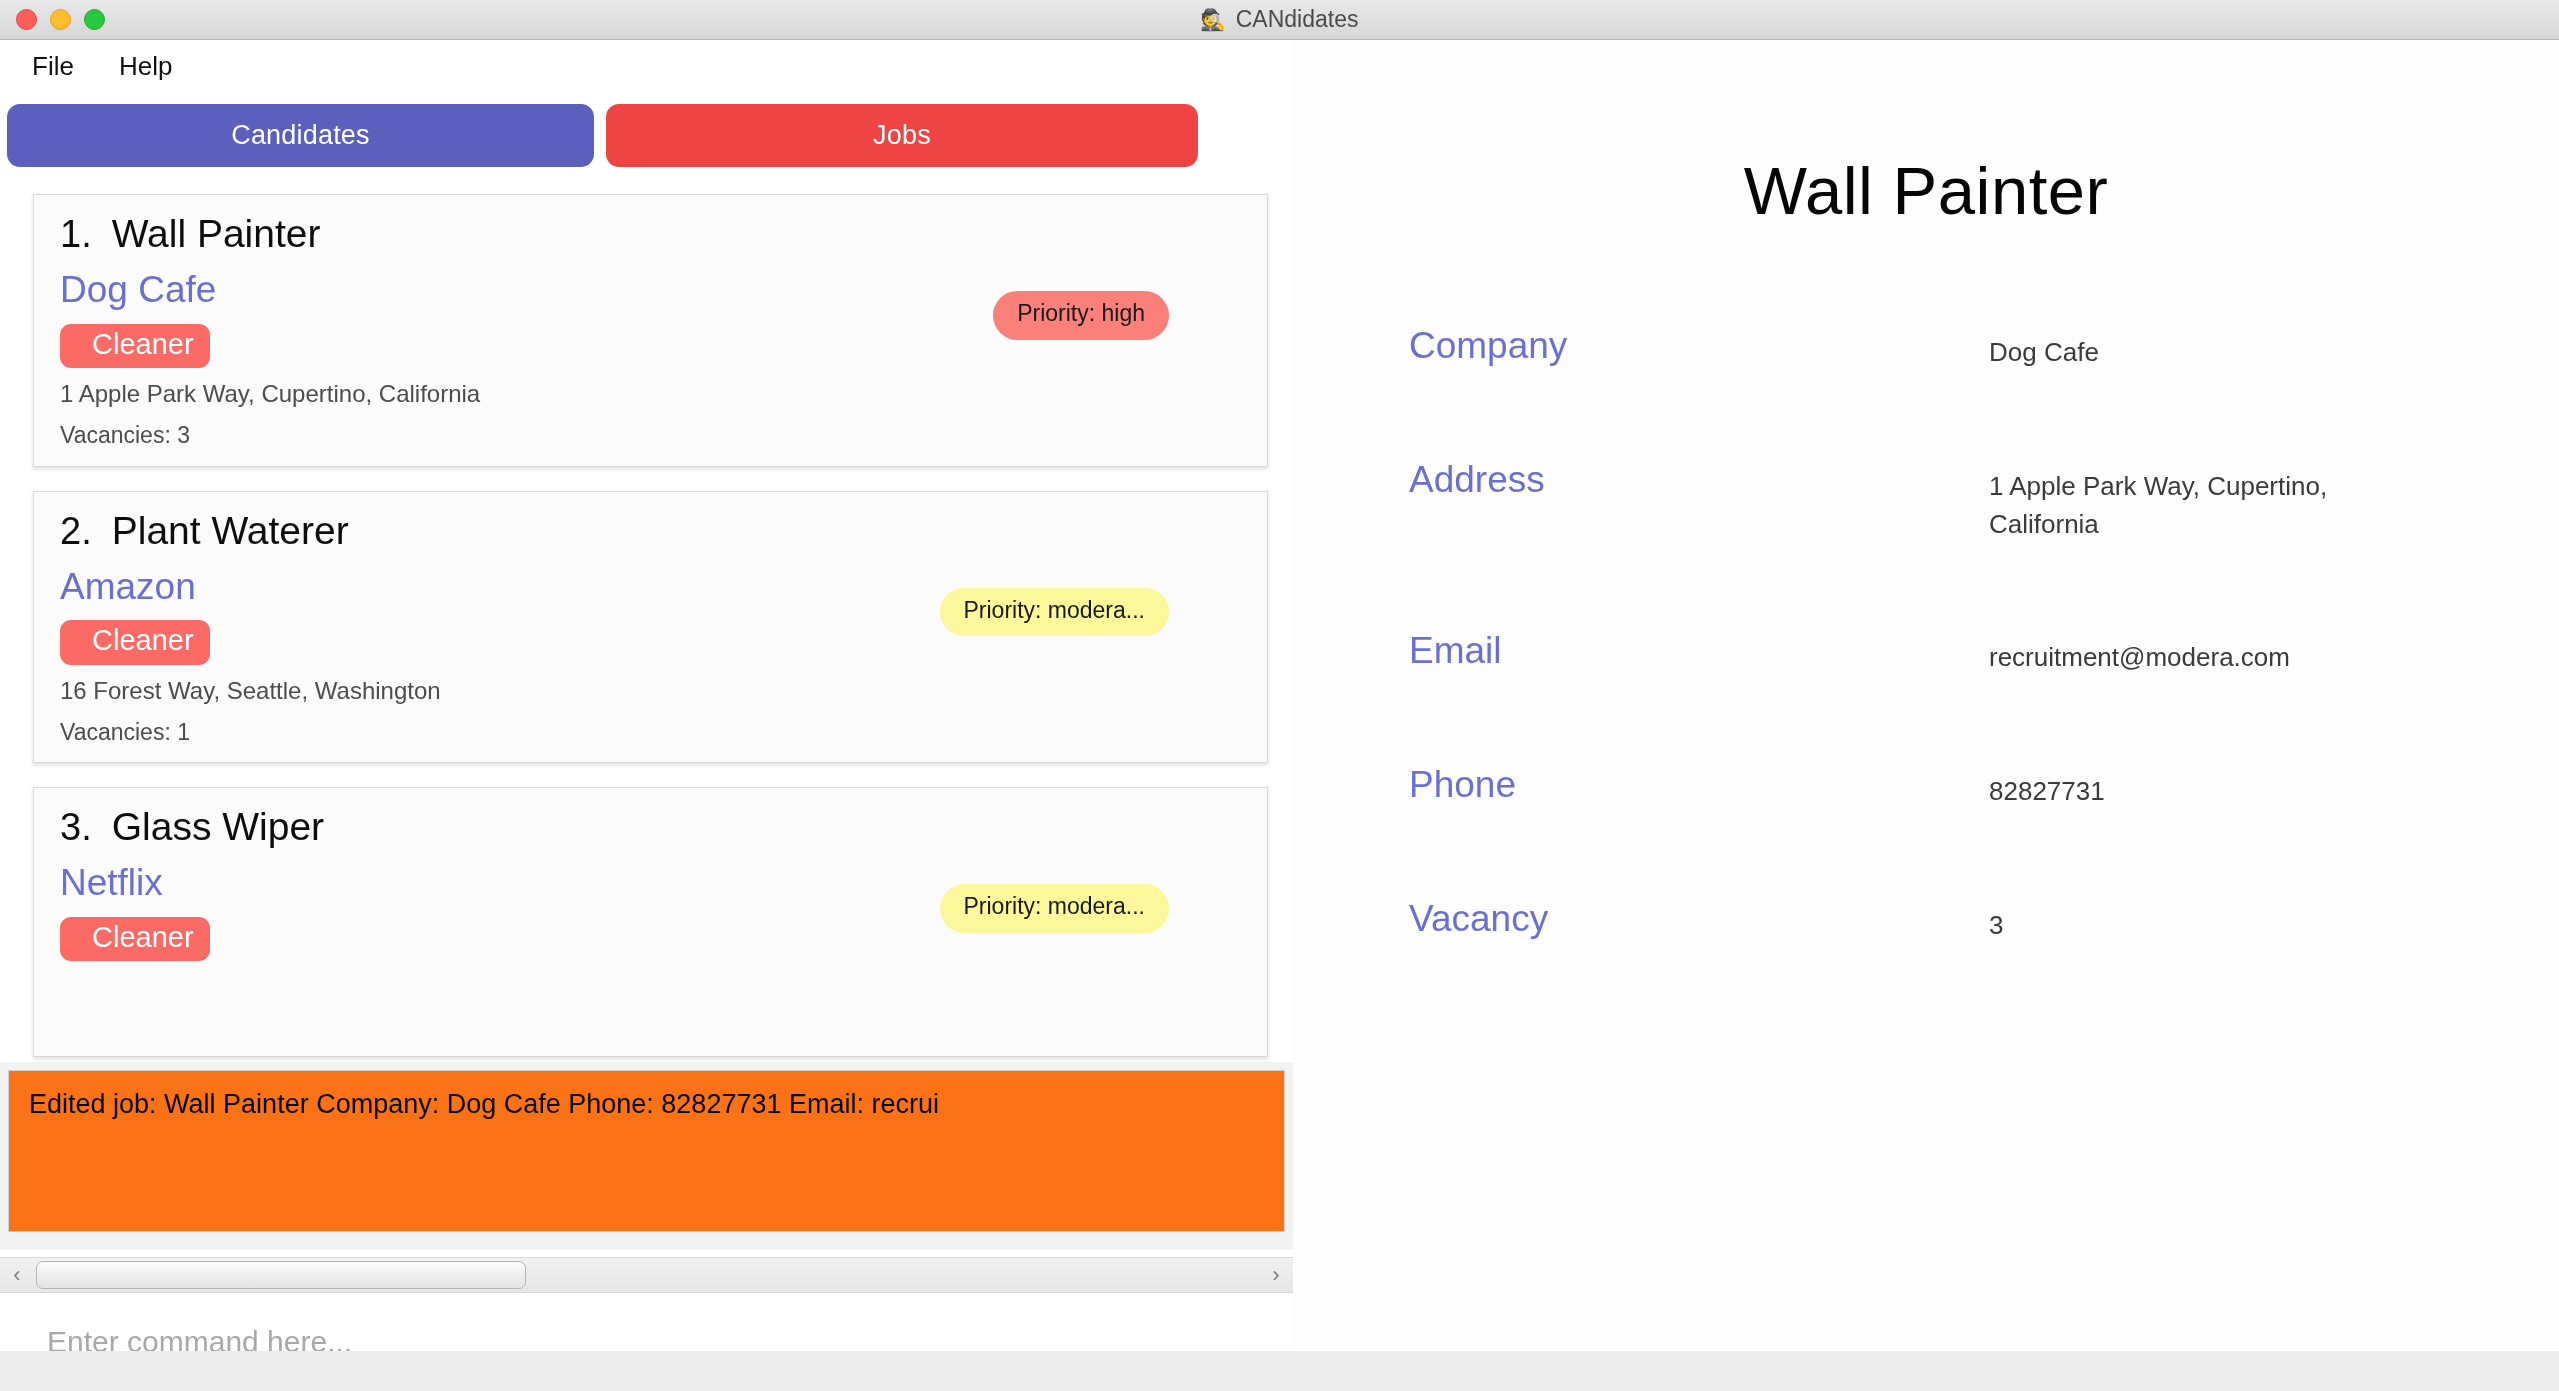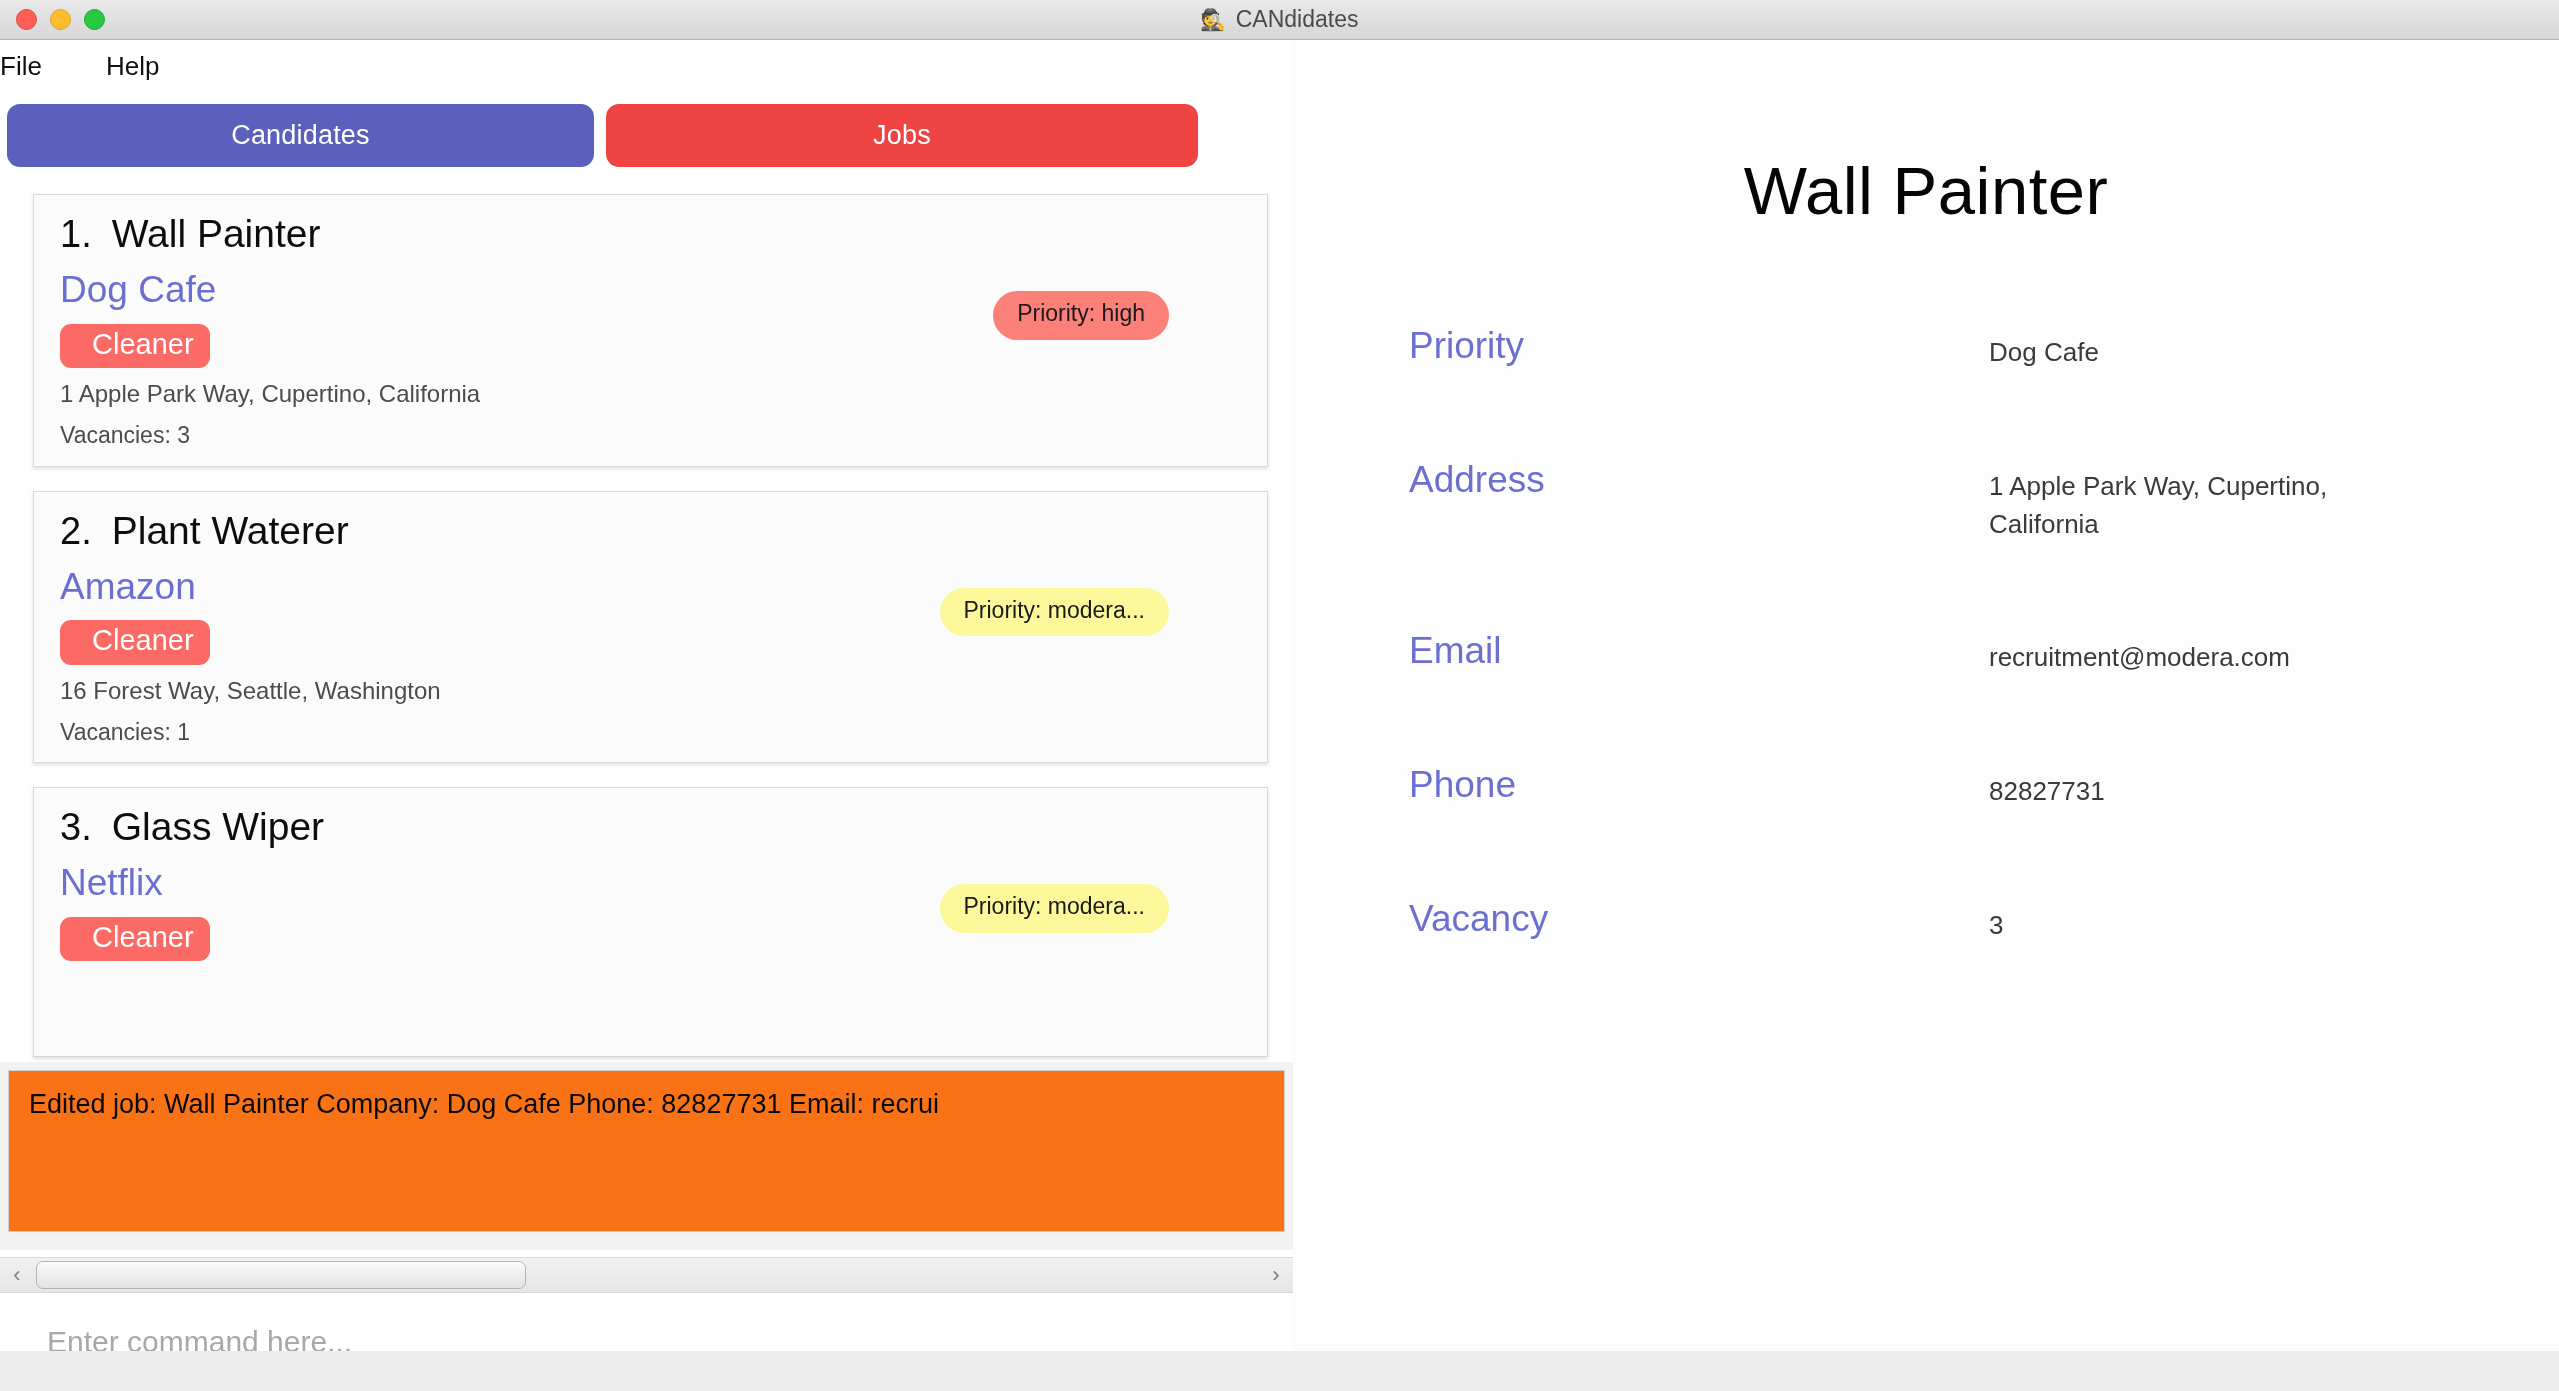--- a/index.html
+++ b/index.html
@@ -60,21 +60,22 @@
     width: 1293px;
     height: 1351px;
     background: #ffffff;
     overflow: hidden;
   }
 
   .menubar {
     height: 53px;
     display: flex;
     align-items: center;
-    gap: 64px;
+    padding-left: 32px;
+    gap: 45px;
     background: #ffffff;
   }
   .menu-item {
     font-size: 26px;
     color: #111111;
     font-family: "Liberation Sans", sans-serif;
     cursor: default;
   }
 
   .tabbar {
@@ -371,21 +372,21 @@
   </div>
 
 </div>
 
 <div class="right-pane">
   <div class="detail-title">Wall Painter</div>
 
   <div class="detail-rows">
 
     <div class="detail-row">
-      <div class="detail-label">Priority</div>
+      <div class="detail-label">Company</div>
       <div class="detail-value">Dog Cafe</div>
     </div>
 
     <div class="detail-row">
       <div class="detail-label">Address</div>
       <div class="detail-value">1 Apple Park Way, Cupertino, California</div>
     </div>
 
     <div class="detail-row">
       <div class="detail-label">Email</div>

